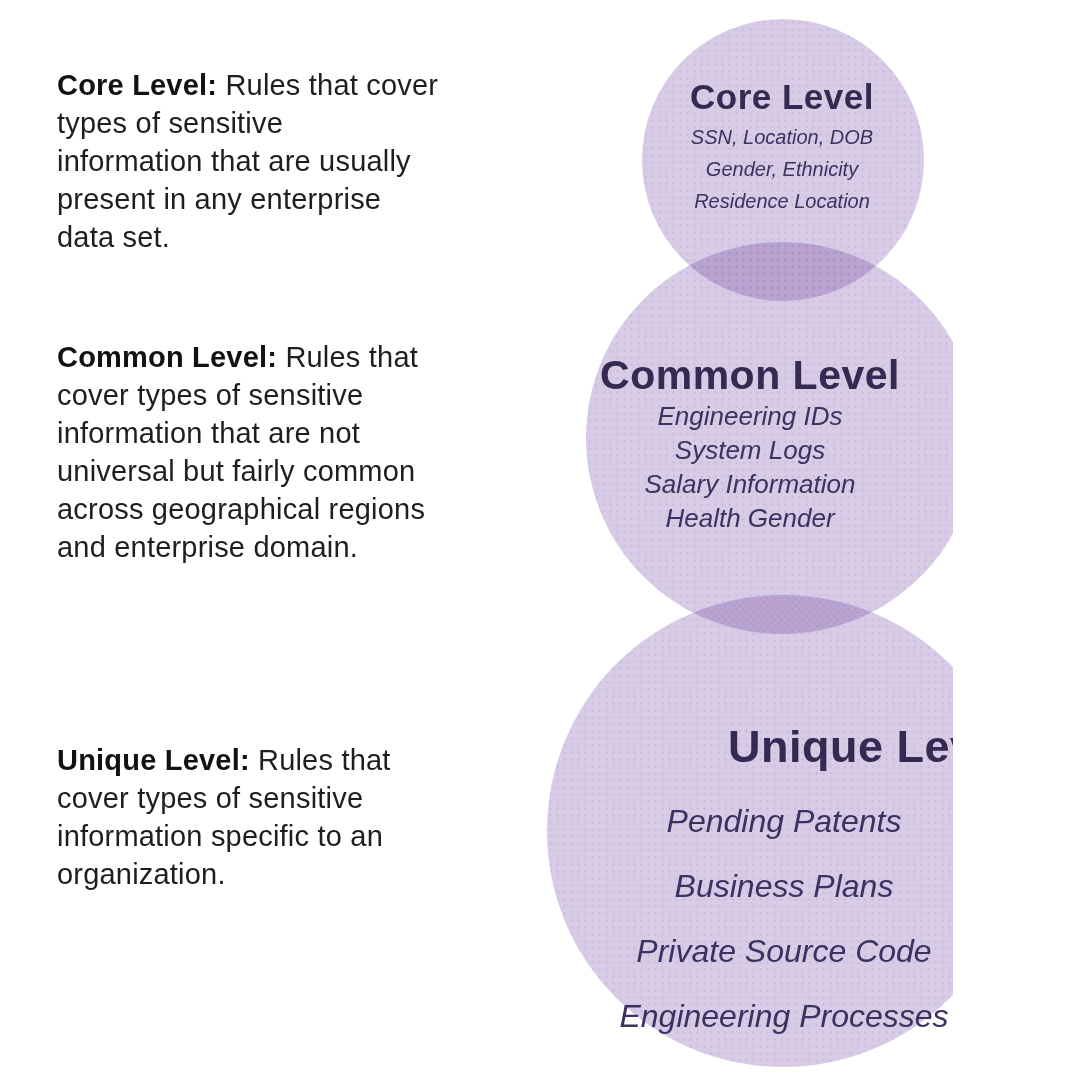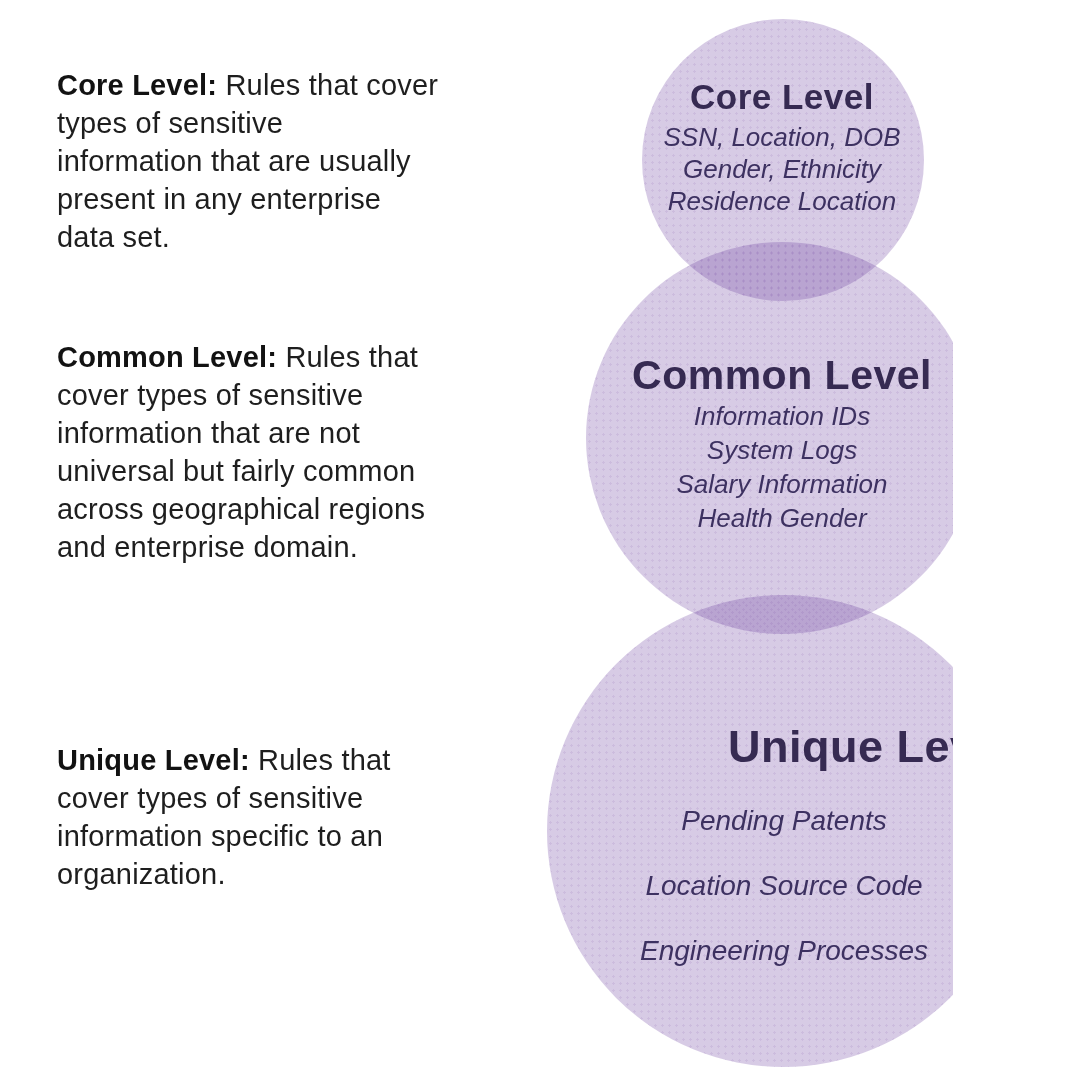--- a/index.html
+++ b/index.html
@@ -41,29 +41,29 @@
   #circle-common { left: 586px; top: 242px; width: 392px; height: 392px; }
   #circle-unique { left: 547px; top: 595px; width: 472px; height: 472px; }
 
   
   .circle-label { position: absolute; text-align: center; color: var(--item-text, #3d3161); z-index: 2; }
   .circle-title { font-weight: 700; color: var(--heading-text, #362a52); letter-spacing: 0.5px; }
   .circle-item  { font-style: italic; }
 
   #label-core { left: 622px; top: 76px; width: 320px; }
   #label-core .circle-title { font-size: 35px; line-height: 42px; margin-bottom: 3px; }
-  #label-core .circle-item  { font-size: 26px; line-height: 32px; }
+  #label-core .circle-item  { font-size: 20px; line-height: 32px; }
 
-  #label-common { left: 582px; top: 351px; width: 400px; }
+  #label-common { left: 550px; top: 351px; width: 400px; }
   #label-common .circle-title { font-size: 41px; line-height: 48px; }
   #label-common .circle-item  { font-size: 26px; line-height: 34px; }
 
   #label-unique { left: 554px; top: 721px; width: 460px; }
   #label-unique .circle-title { font-size: 45px; line-height: 52px; margin-bottom: 10px; text-align: right; }
-  #label-unique .circle-item  { font-size: 28px; line-height: 34px; margin-top: 31px; }
+  #label-unique .circle-item  { font-size: 32px; line-height: 34px; margin-top: 31px; }
 </style>
 </head>
 <body>
 
 <div class="canvas">
 
   <p class="desc" id="desc-core"><strong>Core Level:</strong><span> Rules that cover
 types of sensitive
 information that are usually
 present in any enterprise
@@ -90,29 +90,30 @@
     <div class="circle-items">
       <div class="circle-item">SSN, Location, DOB</div>
       <div class="circle-item">Gender, Ethnicity</div>
       <div class="circle-item">Residence Location</div>
     </div>
   </div>
 
   <div class="circle-label" id="label-common">
     <div class="circle-title">Common Level</div>
     <div class="circle-items">
-      <div class="circle-item">Information IDs</div>
+      <div class="circle-item">Engineering IDs</div>
       <div class="circle-item">System Logs</div>
       <div class="circle-item">Salary Information</div>
       <div class="circle-item">Health Gender</div>
     </div>
   </div>
 
   <div class="circle-label" id="label-unique">
     <div class="circle-title">Unique Level</div>
     <div class="circle-items">
       <div class="circle-item">Pending Patents</div>
-      <div class="circle-item">Location Source Code</div>
+      <div class="circle-item">Business Plans</div>
+      <div class="circle-item">Private Source Code</div>
       <div class="circle-item">Engineering Processes</div>
     </div>
   </div>
 
 </div>
 
 </body></html>

